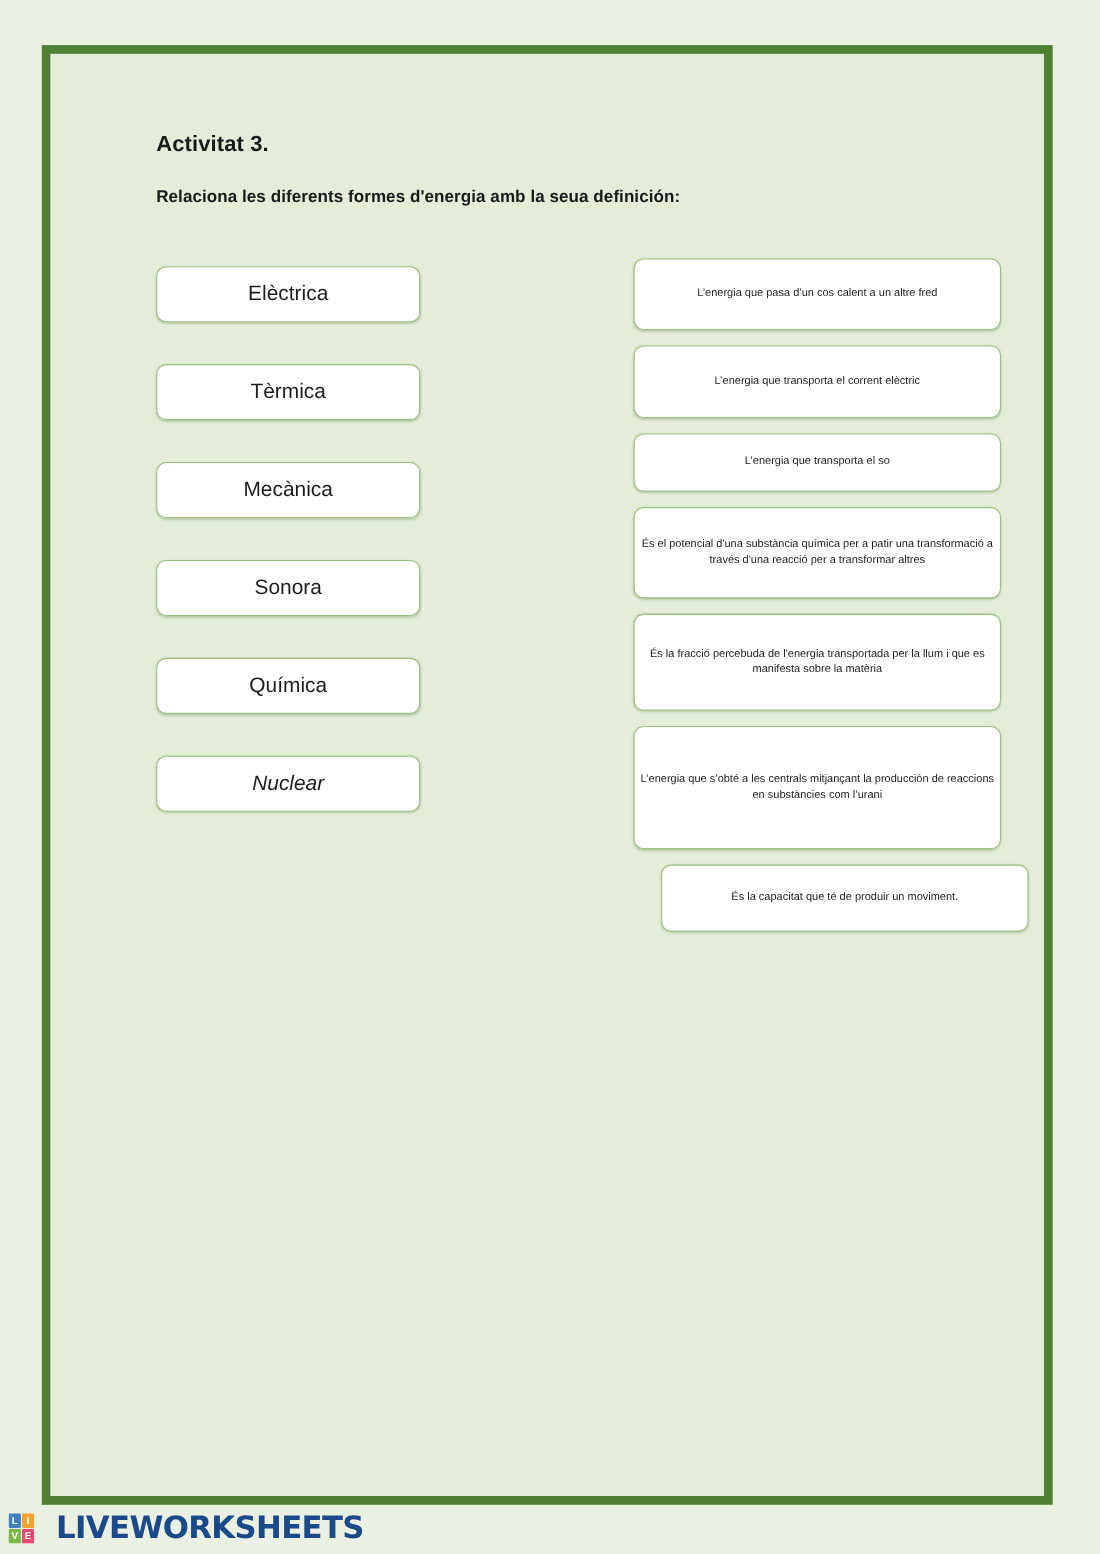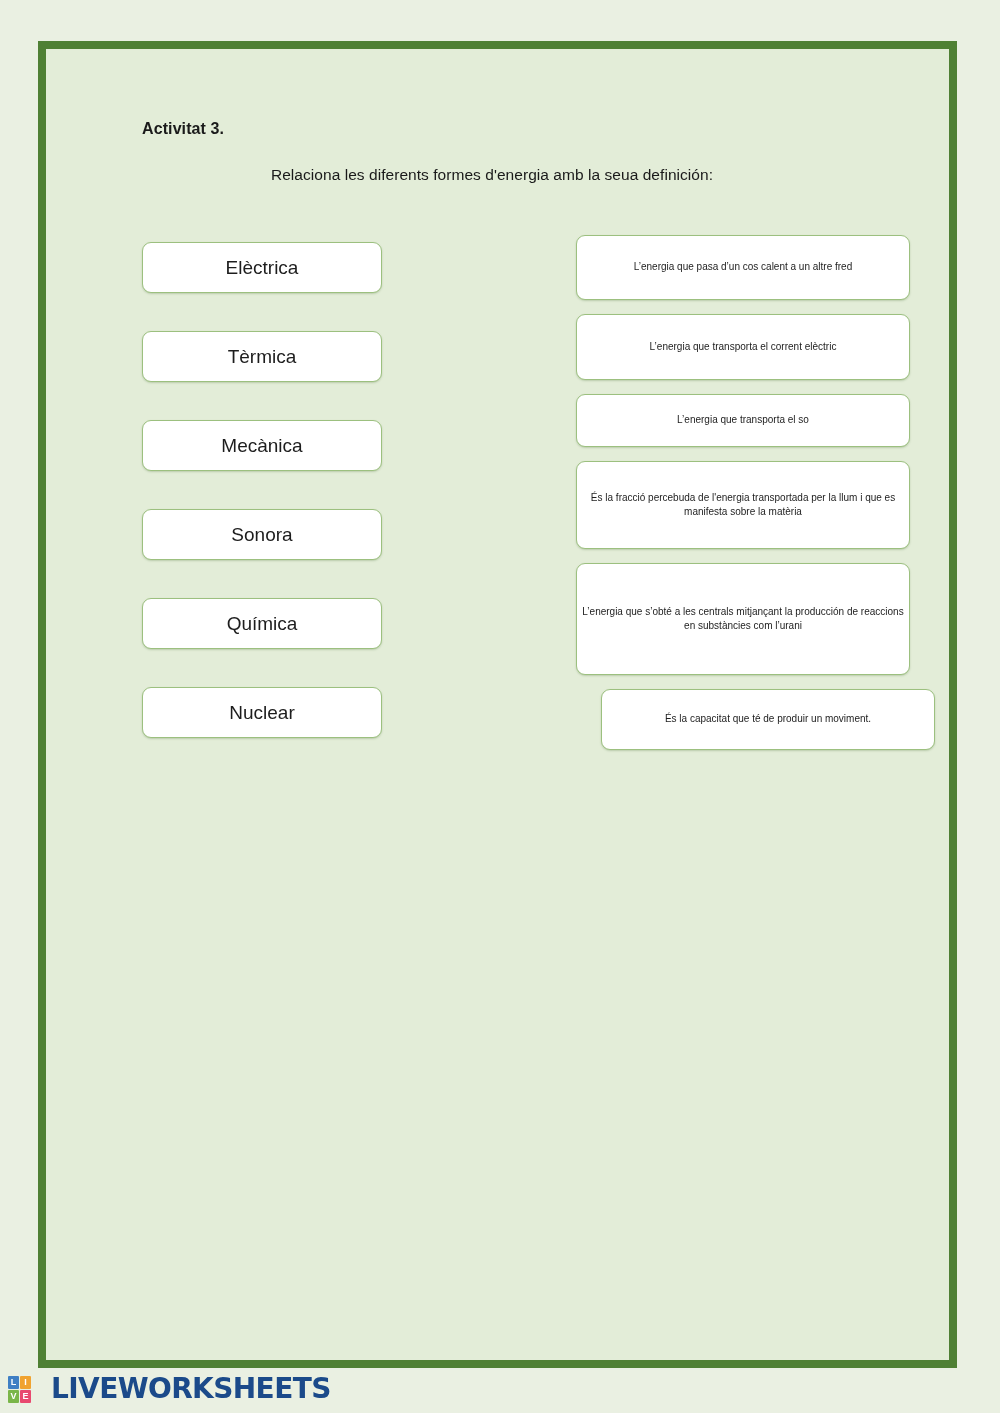--- a/index.html
+++ b/index.html
@@ -36,35 +36,34 @@
   }
 
   
   .activity-heading {
     position: absolute;
     left: 96px;
     top: 70px;
     width: 700px;
   }
   .activity-title {
-    font-size: 16px;
+    font-size: 20px;
     font-weight: bold;
     color: #1a1a1a;
     letter-spacing: 0.1px;
     margin: 0 0 28px 0;
     line-height: 1.2;
   }
   .activity-instruction {
     font-size: 15.5px;
-    font-weight: normal;
+    font-weight: bold;
     color: #1a1a1a;
     letter-spacing: 0.05px;
     margin: 0;
     line-height: 1.2;
-    text-align: center;
   }
 
   
   .match-area {
     position: absolute;
     left: 0;
     top: 0;
     width: 100%;
     height: 100%;
   }
@@ -95,21 +94,21 @@
     justify-content: center;
   }
 
   .term-box {
     width: 240px;
     height: 51px;
     margin-bottom: 38px;
     font-size: 19px;
     line-height: 1.25;
   }
-  .term-box:last-child { margin-bottom: 0; }
+  .term-box:last-child { margin-bottom: 0; font-style: italic; }
 
   .def-box {
     width: 334px;
     margin-bottom: 14px;
     padding: 9px 1px;
     font-size: 10px;
     line-height: 1.45;
   }
   .def-box:last-child { margin-bottom: 0; }
 
@@ -198,20 +197,23 @@
 
       <div class="col-definitions">
         <div class="def-box def-1">
           <span>L’energia que pasa d’un cos calent a un altre fred</span>
         </div>
         <div class="def-box def-2">
           <span>L’energia que transporta el corrent elèctric</span>
         </div>
         <div class="def-box def-3">
           <span>L’energia que transporta el so</span>
+        </div>
+        <div class="def-box def-4">
+          <span>És el potencial d'una substància química per a patir una transformació a través d'una reacció per a transformar altres</span>
         </div>
         <div class="def-box def-5">
           <span>És la fracció percebuda de l'energia transportada per la llum i que es manifesta sobre la matèria</span>
         </div>
         <div class="def-box def-6">
           <span>L’energia que s’obté a les centrals mitjançant la producción de reaccions en substàncies com l’urani</span>
         </div>
         <div class="def-box def-7">
           <span>És la capacitat que té de produir un moviment.</span>
         </div>

